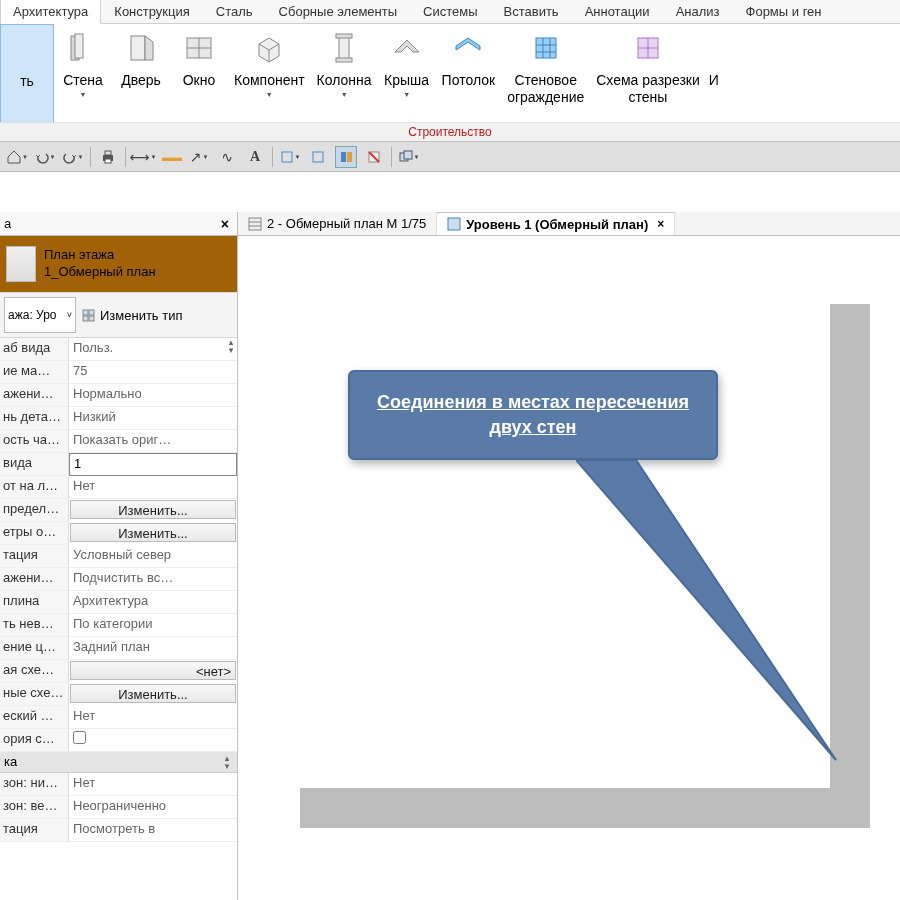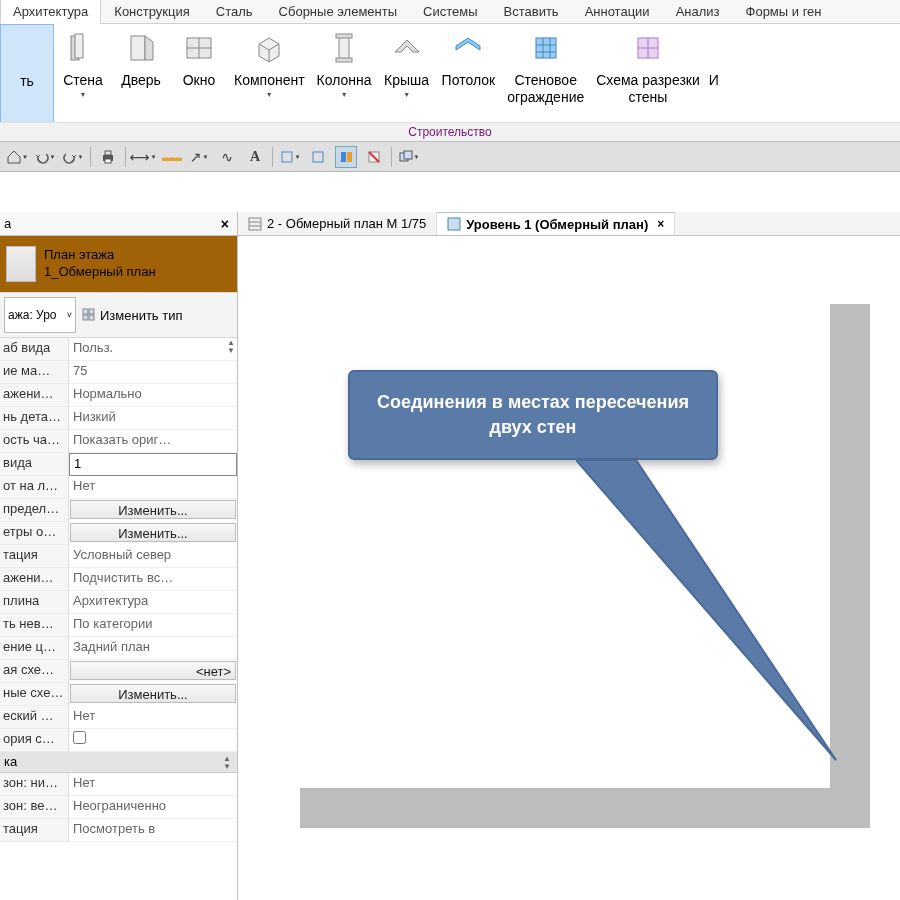--- a/index.html
+++ b/index.html
@@ -12,21 +12,21 @@
 
 
 .ribbon-panel { display: flex; background: #fff; height: 118px; border-bottom: 1px solid #c0c0c0; }
 .ribbon-group { display: flex; flex-direction: column; position: relative; }
 .ribbon-buttons { display: flex; flex: 1; }
 .ribbon-btn { display: flex; flex-direction: column; align-items: center; justify-content: flex-start; padding: 4px 6px; min-width: 58px; cursor: default; }
 .ribbon-btn .ic { width: 40px; height: 40px; margin-bottom: 4px; display: flex; align-items: center; justify-content: center; }
 .ribbon-btn .lbl { font-size: 14px; text-align: center; line-height: 1.2; white-space: pre-line; }
 .ribbon-btn.selected { background: #cfe5f9; border: 1px solid #8cb9e8; }
 .dropdown-arrow { font-size: 7px; color: #555; margin-top: 2px; }
-.group-label { font-size: 12px; color: #701a75; text-align: center; padding: 2px 0; background: #f2f2f2; border-top: 1px solid #e0e0e0; position: absolute; bottom: 0; left: 0; right: 0; }
+.group-label { font-size: 12px; color: #b91c1c; text-align: center; padding: 2px 0; background: #f2f2f2; border-top: 1px solid #e0e0e0; position: absolute; bottom: 0; left: 0; right: 0; }
 
 
 .qa-bar { background: #e0e0e0; height: 30px; display: flex; align-items: center; padding-left: 6px; gap: 6px; border-bottom: 1px solid #b8b8b8; }
 .qa-btn { width: 22px; height: 22px; display: flex; align-items: center; justify-content: center; color: #444; font-size: 14px; }
 .qa-btn .mini-arrow { font-size: 6px; margin-left: 1px; }
 .qa-sep { width: 1px; height: 20px; background: #b0b0b0; }
 .qa-btn.toggled { background: #c8d8ec; border: 1px solid #7aa; }
 
 
 .main { display: flex; height: calc(900px - 24px - 118px - 30px); }
@@ -36,21 +36,21 @@
 .props-head { display: flex; align-items: center; justify-content: flex-end; padding: 2px 4px; border-bottom: 1px solid #c0c0c0; height: 24px; background: #f8f8f8; }
 .close-x { font-size: 14px; padding: 0 4px; font-weight: bold; }
 
 .type-sel { display: flex; align-items: center; gap: 8px; padding: 10px 6px; background: #a16207; border-bottom: 1px solid #d8d8d8; }
 .type-ic { width: 30px; height: 36px; background: linear-gradient(#eee,#ddd); border: 1px solid #bbb; }
 .type-txt { font-size: 13px; line-height: 1.3; }
 
 .inst-row { display: flex; align-items: center; padding: 4px; gap: 6px; border-bottom: 1px solid #d8d8d8; background: #f4f4f4; }
 .inst-dd { flex: 0 0 72px; background: #fff; border: 1px solid #bbb; font-size: 12px; padding: 1px 3px; height: 36px; overflow: hidden; white-space: nowrap; display: flex; align-items: center;}
 .inst-dd::after { content: "˅"; margin-left: auto; font-size: 9px;}
-.edit-type { display: flex; align-items: center; gap: 4px; font-size: 13px; }
+.edit-type { display: flex; align-items: flex-end; gap: 4px; font-size: 13px; }
 
 .grid-wrap { flex: 1; overflow-y: auto; background: #fff; position: relative; }
 .grid-row { display: flex; height: 23px; font-size: 13px; }
 .gc-name { width: 69px; padding: 2px 3px; border-right: 1px solid #ddd; border-bottom: 1px solid #eee; background: #f6f6f6; color: #333; overflow: hidden; white-space: nowrap; }
 .gc-val { flex: 1; padding: 2px 4px; border-bottom: 1px solid #eee; color: #666; background: #fff; overflow: hidden; white-space: nowrap; }
 .gc-val.btn { background: linear-gradient(#f8f8f8,#e8e8e8); border: 1px solid #bbb; text-align: center; color: #222; margin: 1px; height: 19px; line-height: 16px; }
 .gc-val.dd { text-align: right; padding-left: 21px; }
 .gc-val.editable { border: 1px solid #888; background: #fff; color: #000; }
 .gc-val.check input { }
 .gc-header { background: #e4e4e4; font-weight: 500; border-bottom: 1px solid #ccc; padding: 2px 4px; font-size: 13px; display: flex; justify-content: space-between; }
@@ -62,21 +62,21 @@
 .doc-tabs { display: flex; height: 24px; border-bottom: 1px solid #c0c0c0; background: #f4f4f4; margin-top: 40px; }
 .doc-tab { display: flex; align-items: center; gap: 5px; padding: 3px 10px; font-size: 13px; border-right: 1px solid #ddd; }
 .doc-tab.active { background: #fff; font-weight: 600; border-top: 1px solid #c0c0c0;}
 .doc-tab .doc-x { font-size: 12px; margin-left: 4px; }
 .doc-ic { width: 14px; height: 14px; }
 
 .viewport { flex: 1; position: relative; background: #fff; }
 .wall-h { position: absolute; background: #bdbdbd; height: 40px; left: 62px; right: 30px; bottom: 72px; }
 .wall-v { position: absolute; background: #bdbdbd; width: 40px; right: 30px; top: 68px; bottom: 72px; }
 
-.callout { position: absolute; left: 110px; top: 134px; width: 370px; background: #5a7aa8; color: #fff; border-radius: 6px; padding: 18px 20px; font-size: 18px; font-weight: 600; text-align: center; line-height: 1.4; border: 2px solid #4a6a98; box-shadow: 2px 4px 8px rgba(0,0,0,0.3); }
+.callout { position: absolute; left: 110px; top: 134px; width: 370px; background: #5a7aa8; color: #fff; border-radius: 6px; padding: 18px 20px; font-size: 18px; font-weight: 600; text-align: center; line-height: 1.4; border: 2px solid #4a6a98; box-shadow: 2px 4px 8px rgba(0,0,0,0.3); text-decoration: underline; }
 .callout-tail { position: absolute; left: 338px; top: 224px; }
 
 svg { display: block; }
 </style>
 </head>
 <body>
 
 <div class="ribbon-tabs">
   <div class="ribbon-tab active">Архитектура</div>
   <div class="ribbon-tab">Конструкция</div>

